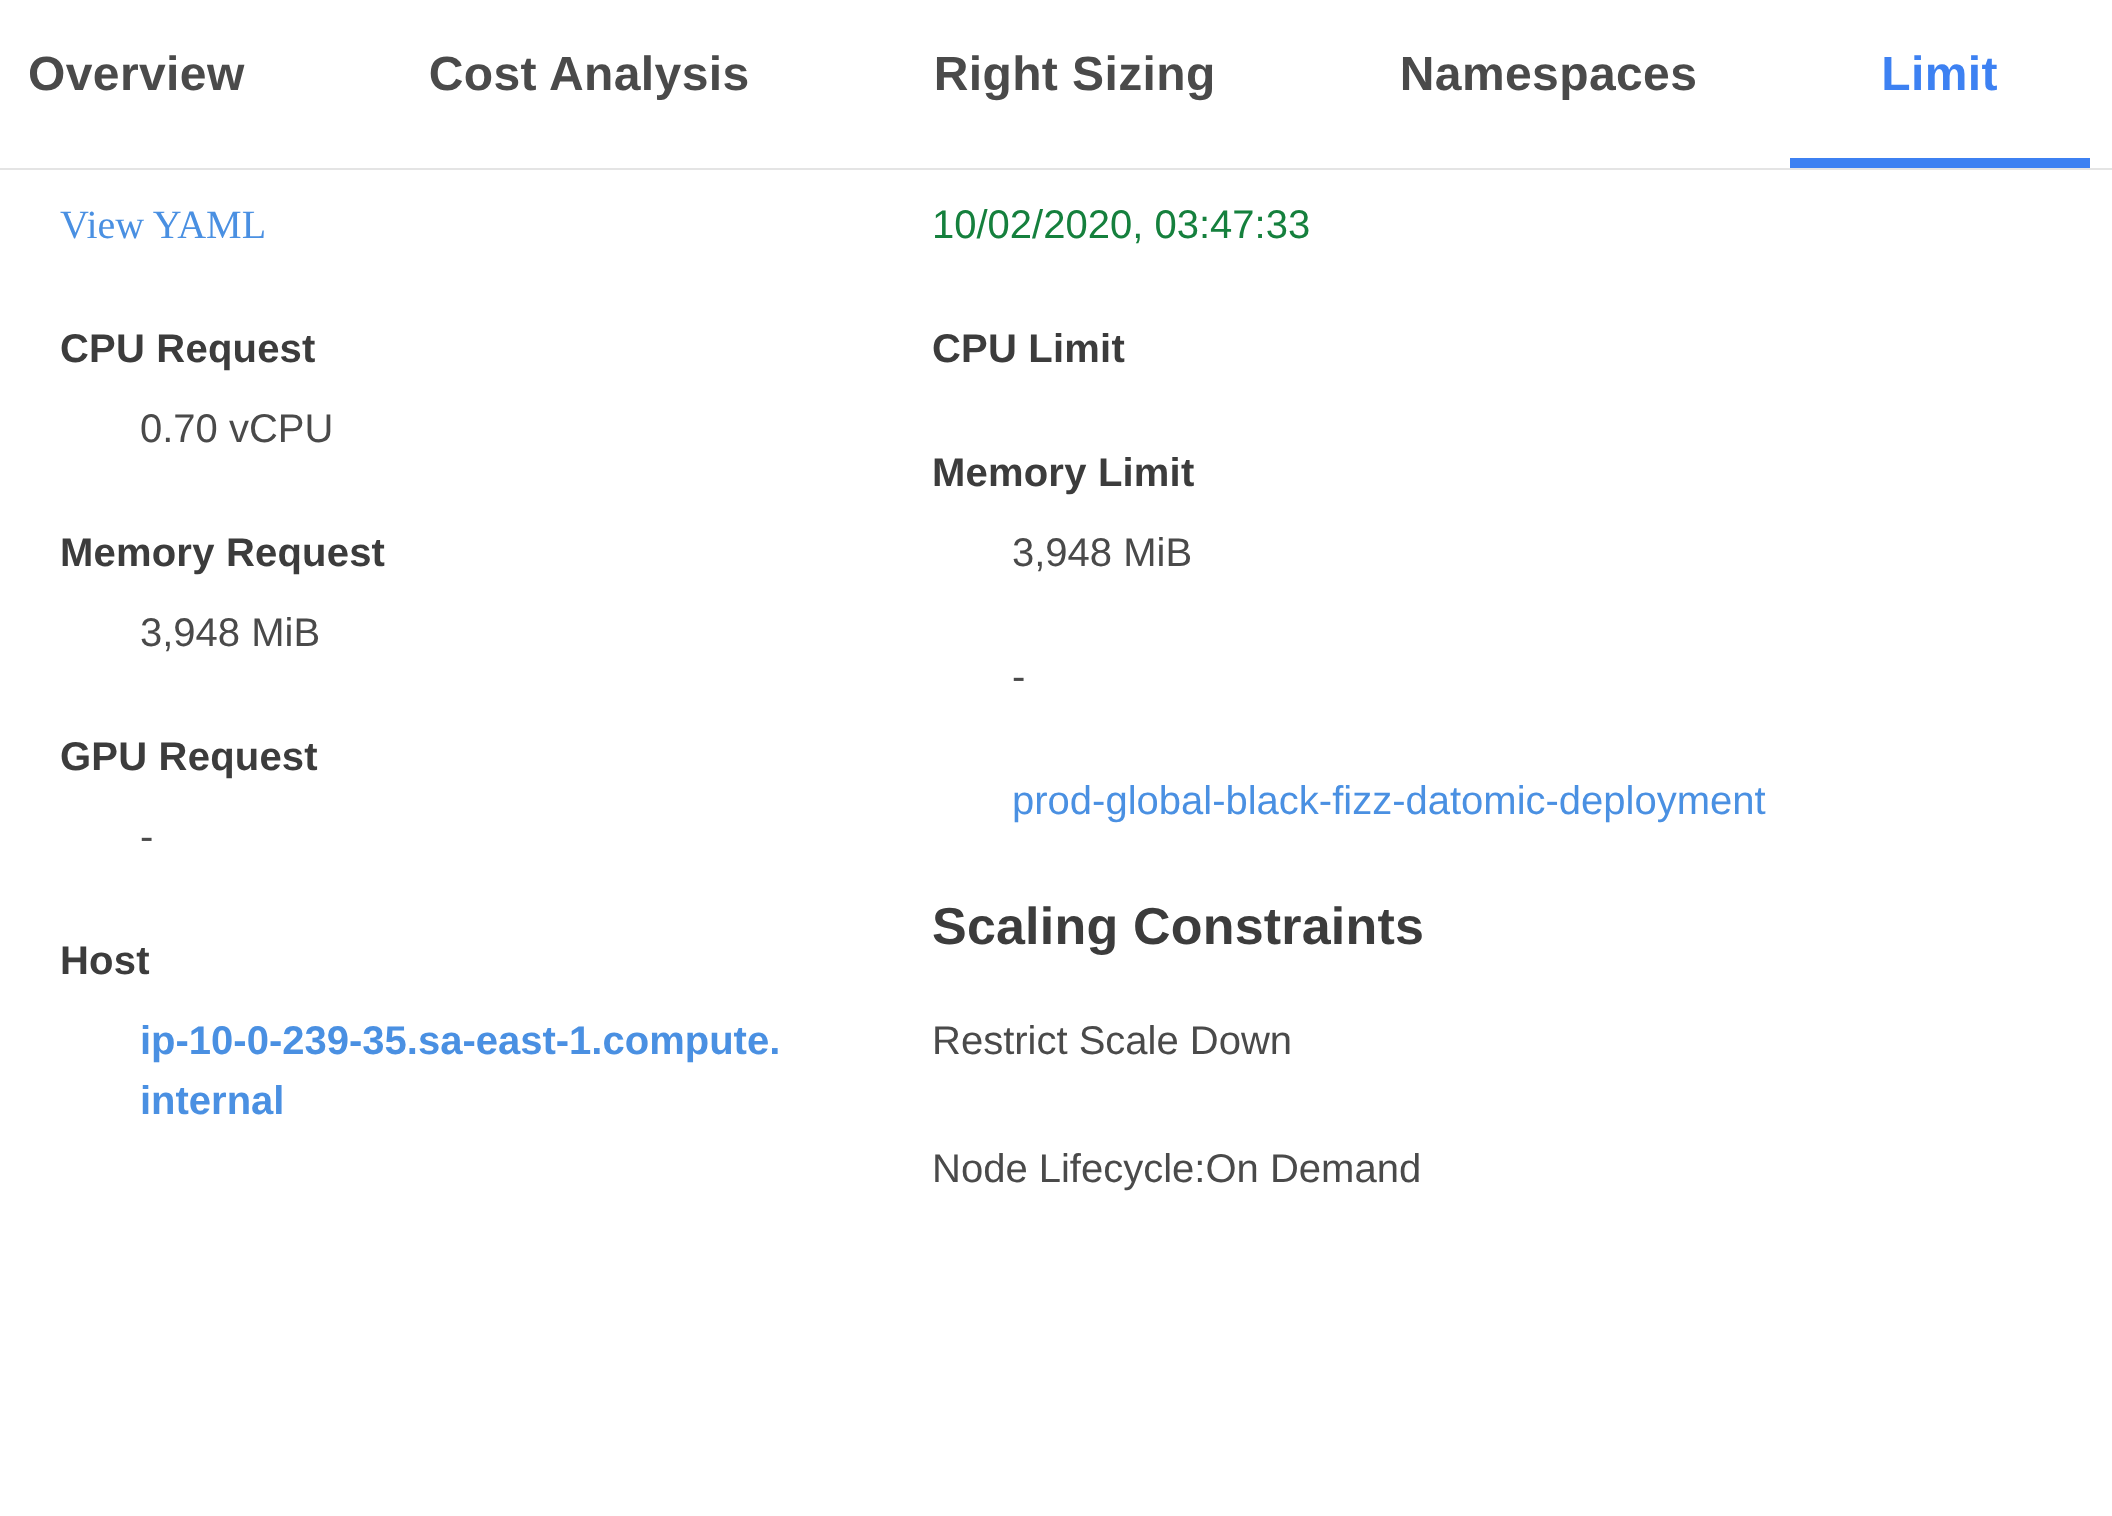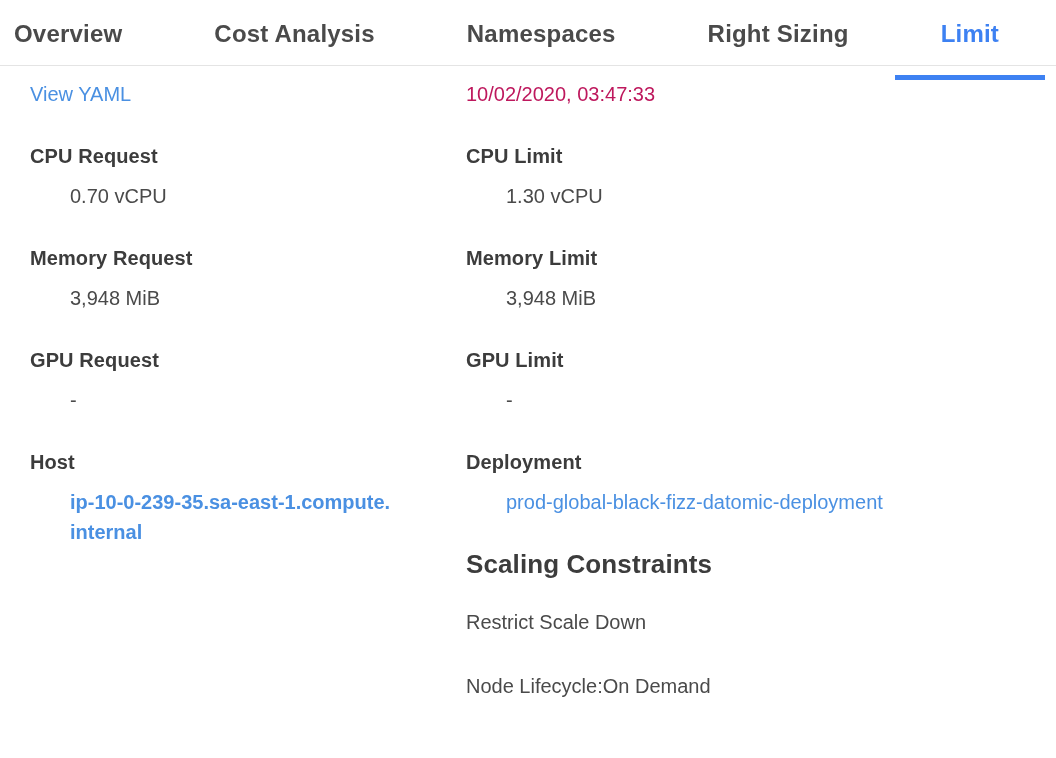--- a/index.html
+++ b/index.html
@@ -17,24 +17,24 @@
     width: 1056px;
     height: 758px;
     font-family: "Liberation Sans", sans-serif;
     color: var(--value);
     overflow: hidden;
   }
   
   .tabbar {
     display: flex;
     justify-content: space-between;
-    align-items: flex-start;
+    align-items: flex-end;
     border-bottom: 1px solid var(--border);
     padding-right: 11px;
-    height: 66px;
+    height: 85px;
   }
   .tab {
     height: 80px;
     padding: 17px 46px 0 46px;
     font-size: 24px;
     font-weight: 600;
     line-height: 34px;
     color: #4a4a4a;
     cursor: pointer;
     white-space: nowrap;
@@ -53,22 +53,23 @@
   }
   .col { min-width: 0; }
   .toprow {
     font-size: 20px;
     line-height: 30px;
   }
   .link {
     color: var(--link);
     cursor: pointer;
     text-decoration: none;
+    font-family: Liberation Serif, serif;
   }
-  .timestamp { color: #be185d; }
+  .timestamp { color: #15803d; }
   .field { margin-top: 32px; }
   .field .label {
     font-size: 20px;
     line-height: 30px;
     font-weight: 700;
     color: var(--label);
     margin-bottom: 10px;
     letter-spacing: 0.1px;
   }
   .field .value {
@@ -95,22 +96,22 @@
   }
   .scaling-item.one { margin-top: 28px; }
   .scaling-item.two { margin-top: 34px; }
 </style>
 </head>
 <body>
 
 <div class="tabbar">
   <div class="tab first">Overview</div>
   <div class="tab">Cost Analysis</div>
+  <div class="tab">Right Sizing</div>
   <div class="tab">Namespaces</div>
-  <div class="tab">Right Sizing</div>
   <div class="tab active">Limit</div>
 </div>
 
 <div class="content">
   <div class="col">
 
     <div class="toprow">
       <a class="link">View YAML</a>
     </div>
 
@@ -137,35 +138,32 @@
   </div>
 
   <div class="col">
 
     <div class="toprow">
       <span class="timestamp">10/02/2020, 03:47:33</span>
     </div>
 
     <div class="field">
       <div class="label">CPU Limit</div>
-      <div class="value">1.30 vCPU</div>
     </div>
 
     <div class="field">
       <div class="label">Memory Limit</div>
       <div class="value">3,948 MiB</div>
     </div>
 
     <div class="field">
-      <div class="label">GPU Limit</div>
       <div class="value">-</div>
     </div>
 
     <div class="field">
-      <div class="label">Deployment</div>
       <div class="value link-value deploy-width">prod-global-black-fizz-datomic-deployment</div>
     </div>
 
     <div class="scaling-heading">Scaling Constraints</div>
     <div class="scaling-item one">Restrict Scale Down</div>
     <div class="scaling-item two">Node Lifecycle:On Demand</div>
 
   </div>
 </div>
 

